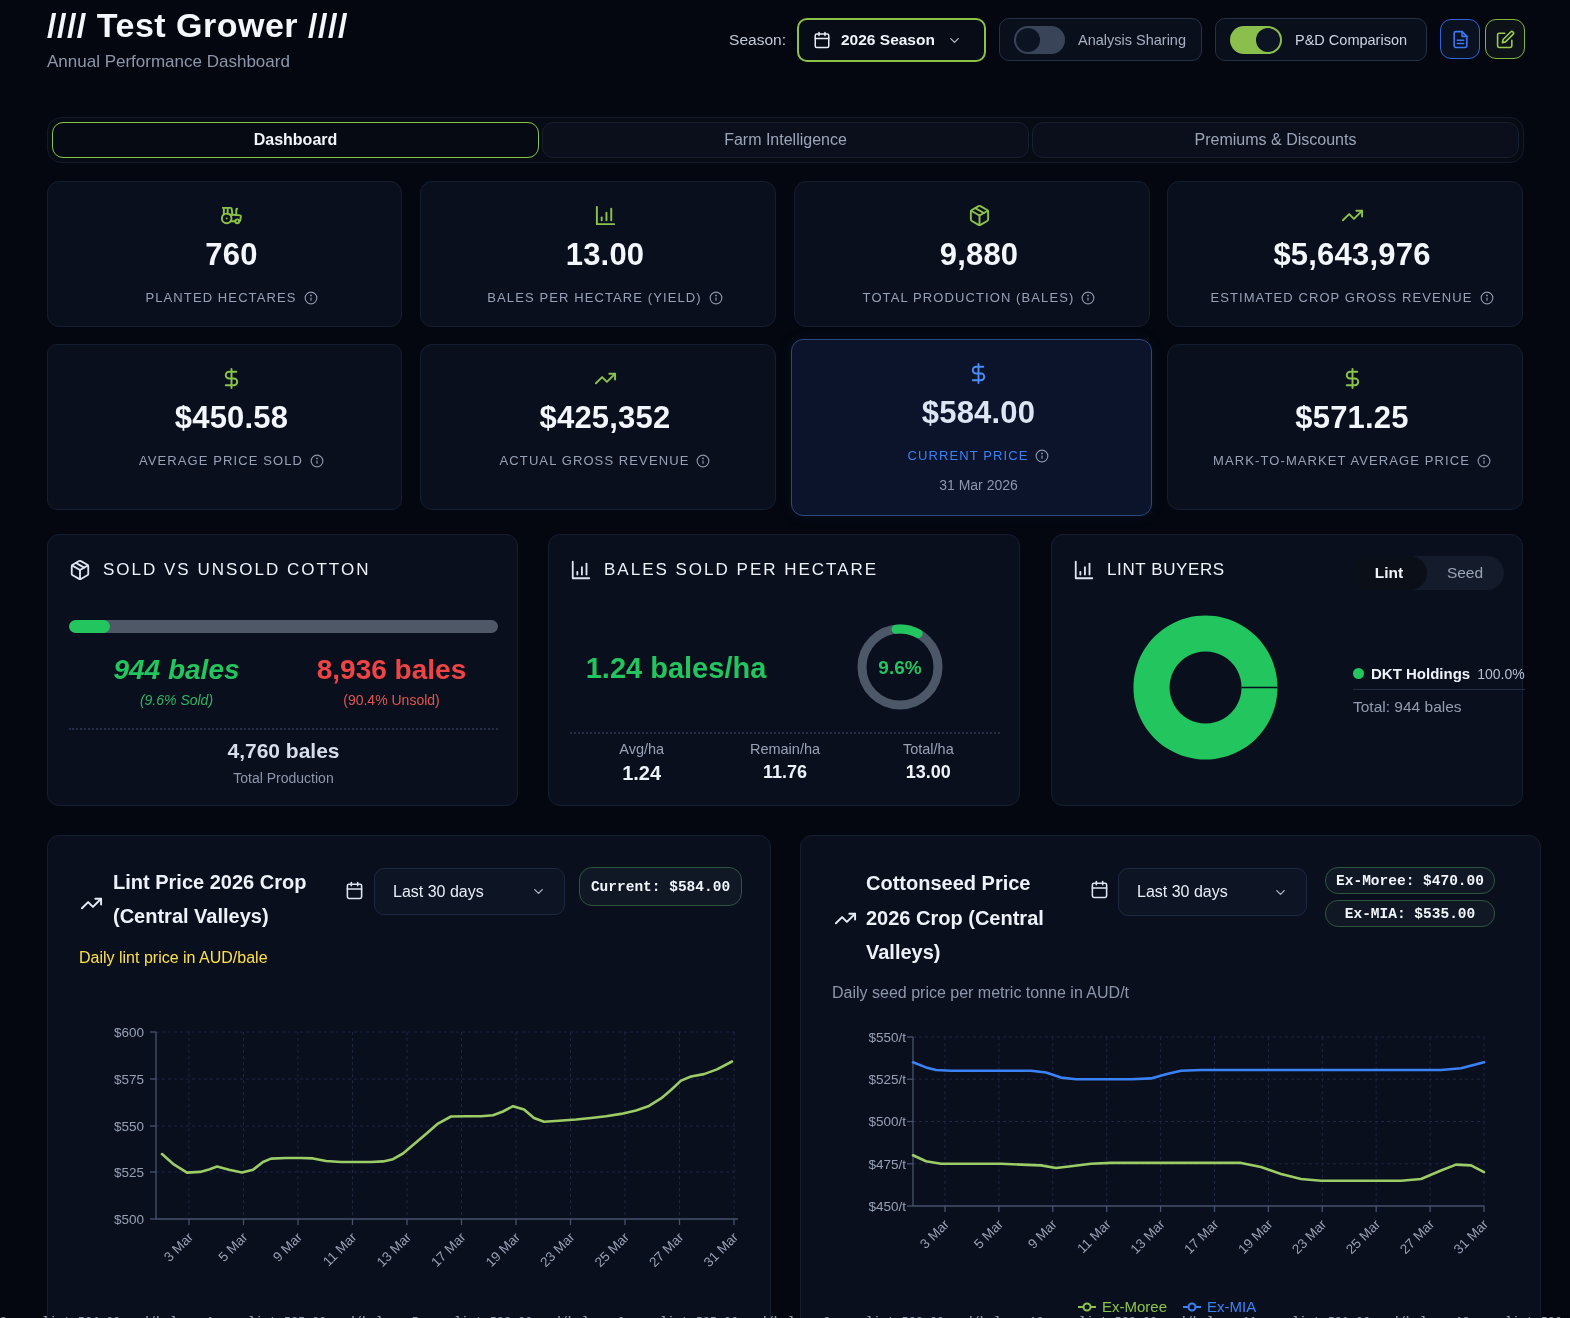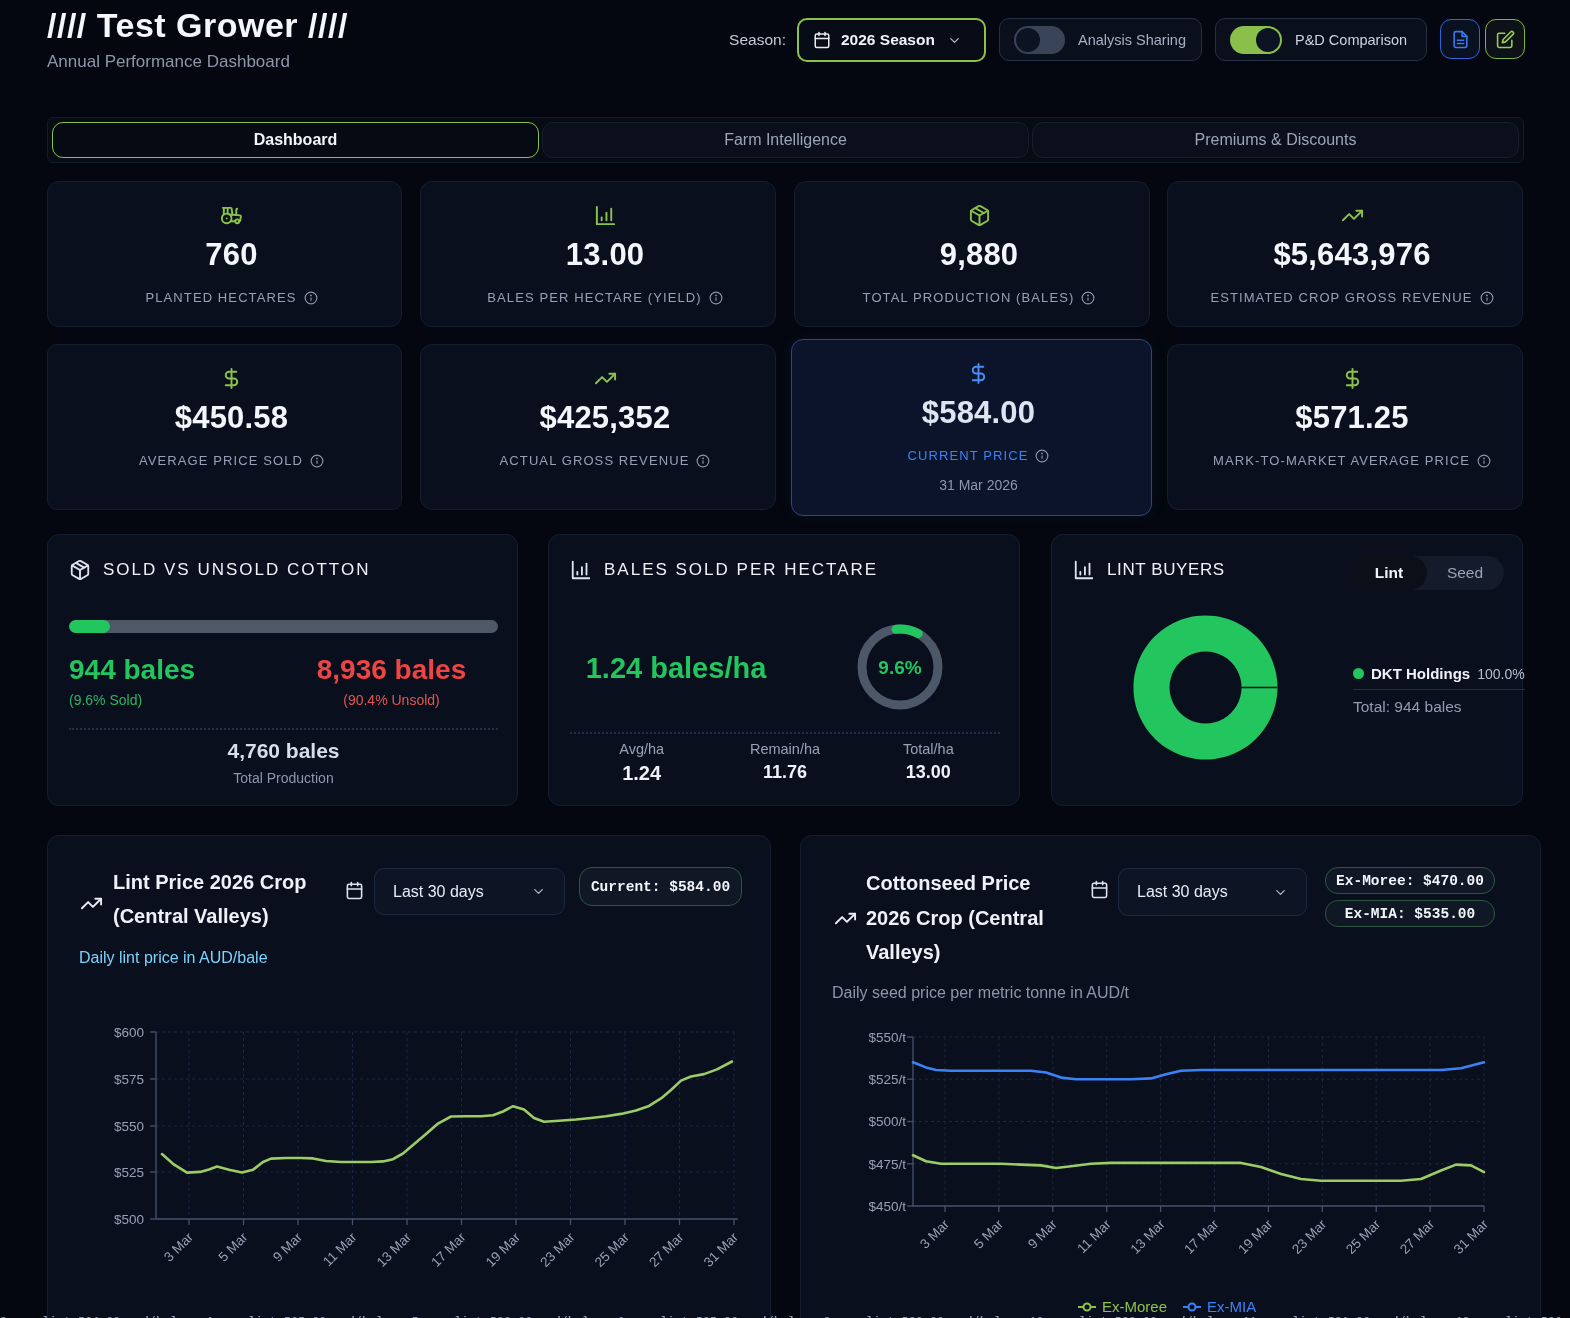--- a/index.html
+++ b/index.html
@@ -64,21 +64,21 @@
     </svg>
 </div>
 
 <div class="abs" style="left:1485px; top:19px; width:40px; height:40px; border:1.5px solid #7eb53e; border-radius:11px; background:#0c1218; display:flex; align-items:center; justify-content:center;">
   <svg class="ic" width="19" height="19" viewBox="0 0 24 24" fill="none" stroke="#9ccc4f" stroke-width="2" stroke-linecap="round" stroke-linejoin="round">
       <path d="M11 4H4a2 2 0 0 0-2 2v14a2 2 0 0 0 2 2h14a2 2 0 0 0 2-2v-7"></path>
       <path d="M18.5 2.5a2.121 2.121 0 0 1 3 3L12 15l-4 1 1-4 9.5-9.5z"></path>
     </svg>
 </div>
 
-<div class="abs" style="left:47px; top:117px; width:1477px; height:46px; background:#070b14; border:1px solid #131b2b; border-radius:6px; display:flex; padding:4px; gap:3px;">
+<div class="abs" style="left:47px; top:117px; width:1477px; height:46px; background:#070b14; border:1px solid #131b2b; border-radius:14px; display:flex; padding:4px; gap:3px;">
   <div style="flex:1; border:1.5px solid #8bc34a; border-radius:11px; background:#060a12; display:flex; align-items:center; justify-content:center; font-size:16px; font-weight:bold; color:#f2f5fa;">Dashboard</div>
   <div style="flex:1; border:1px solid #161f30; border-radius:11px; background:#0a0f1b; display:flex; align-items:center; justify-content:center; font-size:16px; color:#9ba5b8;">Farm Intelligence</div>
   <div style="flex:1; border:1px solid #161f30; border-radius:11px; background:#0a0f1b; display:flex; align-items:center; justify-content:center; font-size:16px; color:#9ba5b8;">Premiums &amp; Discounts</div>
 </div>
 
 <div class="card statcard" style="left:47px; top:181px; width:355px; height:146px;">
   <div class="stat-icon">
       <svg class="ic" style="margin:0 auto;" viewBox="0 0 24 24" fill="none" stroke="currentColor" stroke-width="2" stroke-linecap="round" stroke-linejoin="round">
         <path d="m10 11 11 .9a1 1 0 0 1 .8 1.1l-.665 4.158a1 1 0 0 1-.988.842H20"></path>
         <path d="M16 18h-5"></path>
@@ -206,21 +206,21 @@
 <div class="card" style="left:47px; top:534px; width:471px; height:272px; padding:24px 21px;">
   <div class="card-title"><svg viewBox="0 0 24 24" fill="none" stroke="currentColor" stroke-width="2" stroke-linecap="round" stroke-linejoin="round">
         <path d="M11 21.73a2 2 0 0 0 2 0l7-4A2 2 0 0 0 21 16V8a2 2 0 0 0-1-1.73l-7-4a2 2 0 0 0-2 0l-7 4A2 2 0 0 0 3 8v8a2 2 0 0 0 1 1.73z"></path>
         <path d="M12 22V12"></path>
         <path d="m3.3 7 8.7 5 8.7-5"></path>
         <path d="m7.5 4.27 9 5.15"></path>
       </svg>SOLD VS UNSOLD COTTON</div>
   <div style="position:absolute; left:21px; top:85px; width:429px; height:13px; border-radius:7px; background:#4e5867; overflow:hidden;">
     <div style="position:absolute; left:0; top:0; width:41px; height:13px; border-radius:7px; background:#22c55e;"></div>
   </div>
-  <div style="position:absolute; left:21px; top:119px; width:215px; text-align:left;">
+  <div style="position:absolute; left:21px; top:119px; width:215px; text-align:center;font-style:italic;">
     <div style="font-size:28px; font-weight:bold; color:#22c55e;">944 bales</div>
     <div style="margin-top:6px; font-size:14px; color:#2db564;">(9.6% Sold)</div>
   </div>
   <div style="position:absolute; left:236px; top:119px; width:215px; text-align:center;">
     <div style="font-size:28px; font-weight:bold; color:#ee4444;">8,936 bales</div>
     <div style="margin-top:6px; font-size:14px; color:#e25550;">(90.4% Unsold)</div>
   </div>
   <div style="position:absolute; left:21px; top:193px; width:429px; border-top:2px dotted #242f47;"></div>
   <div style="position:absolute; left:0px; top:204px; width:471px; text-align:center;">
     <div style="font-size:21px; font-weight:bold; color:#d7dde9;">4,760 bales</div>
@@ -295,21 +295,21 @@
       <line x1="16" y1="2" x2="16" y2="6"></line>
       <line x1="8" y1="2" x2="8" y2="6"></line>
       <line x1="3" y1="10" x2="21" y2="10"></line>
     </svg>
   <div class="ddown abs" style="left:326px; top:32px; width:191px; height:47px; padding:0 18px;">Last 30 days
     <svg class="ic" width="15" height="15" viewBox="0 0 24 24" fill="none" stroke="#aab3c5" stroke-width="2.2" stroke-linecap="round" stroke-linejoin="round" style="margin-left:auto;">
         <polyline points="6 9 12 15 18 9"></polyline>
       </svg>
   </div>
   <div class="badge abs" style="left:531px; top:31px; width:163px; height:39px;">Current: $584.00</div>
-  <div class="abs" style="left:31px; top:113px; font-size:16px; color:#7dd3fc;">Daily lint price in AUD/bale</div>
+  <div class="abs" style="left:31px; top:113px; font-size:16px; color:#fde047;">Daily lint price in AUD/bale</div>
   <svg class="ic abs" style="left:0; top:0;" width="724" height="530" viewBox="0 0 724 530">
     <g stroke="#1c2742" stroke-dasharray="3 3" stroke-width="1">
       <line x1="141" y1="196" x2="141" y2="383"></line>
         <line x1="195.5" y1="196" x2="195.5" y2="383"></line>
         <line x1="250" y1="196" x2="250" y2="383"></line>
         <line x1="304.5" y1="196" x2="304.5" y2="383"></line>
         <line x1="359" y1="196" x2="359" y2="383"></line>
         <line x1="413.5" y1="196" x2="413.5" y2="383"></line>
         <line x1="468" y1="196" x2="468" y2="383"></line>
         <line x1="522.5" y1="196" x2="522.5" y2="383"></line>

